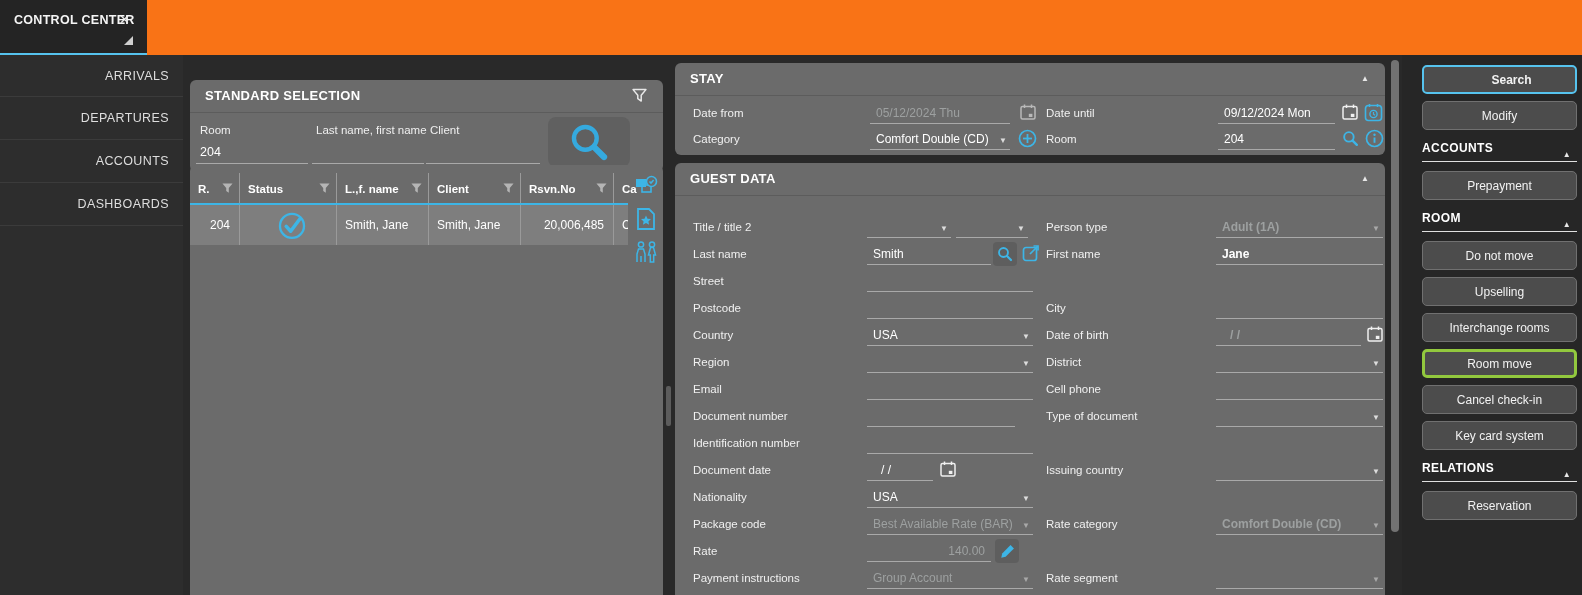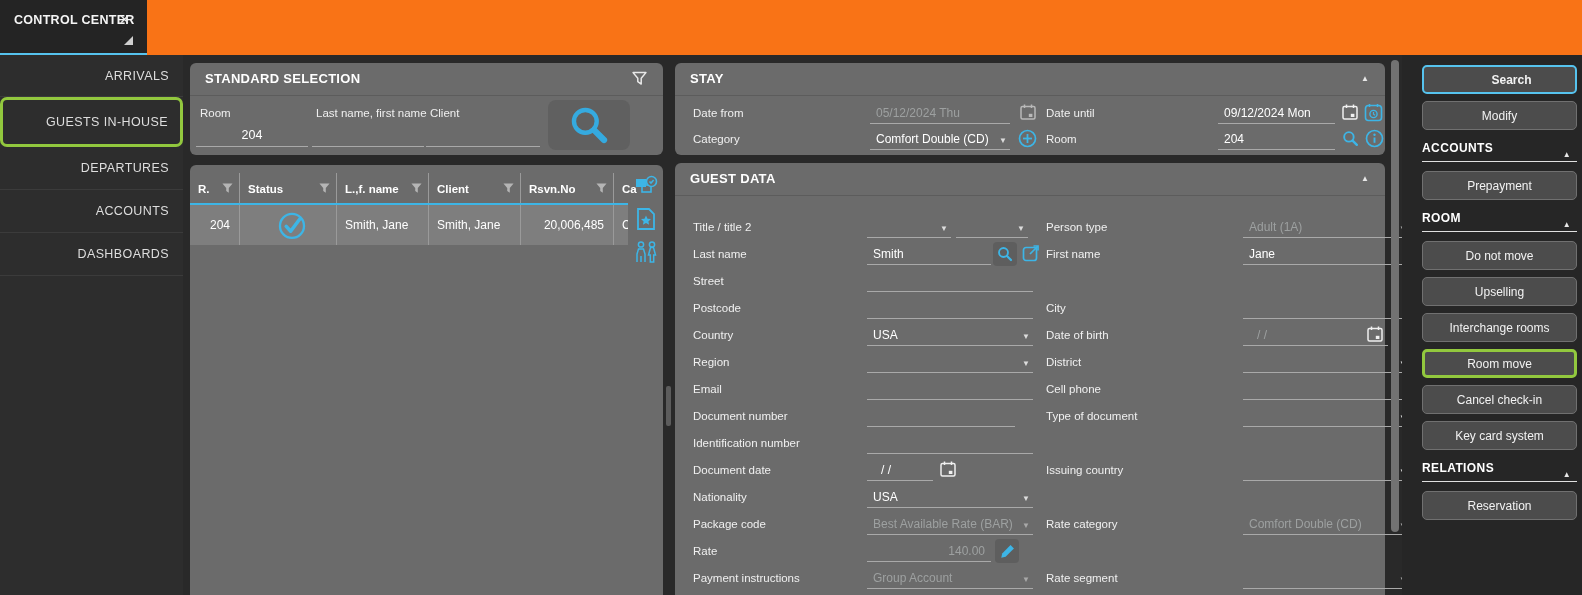--- a/index.html
+++ b/index.html
@@ -24,21 +24,21 @@
   .nav-item.first { height:42px; line-height:42px; }
   .nav-item.active { height:50px; line-height:44px; border:3px solid #92c83e; border-radius:7px; padding-right:12px; }
 
   
   .panel { position:absolute; background:#6b6b6b; border-radius:6px; }
   .panel-title { position:absolute; left:15px; top:8px; color:#fff; font-size:13px; font-weight:bold; letter-spacing:.3px; }
   .panel-sep { position:absolute; left:0; right:0; top:32px; height:1px; background:#5c5c5c; }
   .collapse { position:absolute; right:16px; top:11px; font-size:8px; color:#e8e8e8; }
 
   
-  #std-sel { left:190px; top:63px; width:473px; height:92px;text-align:center; }
+  #std-sel { left:190px; top:80px; width:473px; height:92px; }
   #std-sel .flabel { position:absolute; top:44px; font-size:11.5px; color:#efefef; }
   #std-sel .fval   { position:absolute; top:63px; font-size:12.5px; color:#fff; height:21px;
                      border-bottom:1px solid #a9a9a9; padding:2px 4px 0 4px; }
   #search-tile { position:absolute; left:358px; top:37px; width:82px; height:50px; background:#606060;
                  border-radius:8px; display:flex; align-items:center; justify-content:center; cursor:pointer; }
 
   
   #grid-panel { left:190px; top:165px; width:473px; height:430px; border-bottom-left-radius:0; border-bottom-right-radius:0; }
   #grid { position:absolute; left:0; top:8px; width:438px; }
   .hrow { display:flex; height:32px; border-bottom:2px solid #3db5e6; }
@@ -59,21 +59,21 @@
   .frow { position:relative; height:27px; }
   .srow { position:relative; height:26px; }
   .lbl1 { position:absolute; left:18px; top:6px; font-size:11.5px; color:#f0f0f0; white-space:nowrap; }
   .lbl2 { position:absolute; left:371px; top:6px; font-size:11.5px; color:#f0f0f0; white-space:nowrap; }
   .uf { position:absolute; top:2px; height:21px; border-bottom:1px solid #a9a9a9; font-size:12px;
         color:#fff; padding:3px 4px 0 6px; white-space:nowrap; overflow:hidden; }
   .f1 { left:192px; width:166px; }
   .f1.short { width:124px; } .f1.med { width:148px; } .f1.date { width:66px; padding-left:14px; }
   .f1.rate { width:124px; text-align:right; padding-right:6px; }
   .f1.half1 { width:84px; } .f1h2 { left:281px; width:72px; }
-  .f2 { left:568px; width:167px; }
+  .f2 { left:541px; width:167px;font-weight:bold; }
   .f2.dob { width:145px; padding-left:14px; }
   .s1 { left:195px; width:140px; } .s2 { left:543px; width:117px; }
   .arrow { position:absolute; right:3px; top:7px; font-size:8px; color:#dcdcdc; }
   .disabled { color:#9da0a0; }
   .arrow.dim { color:#a8a8a8; }
   .itile { position:absolute; top:0px; width:24px; height:24px; background:#5e5e5e; border-radius:4px;
            display:flex; align-items:center; justify-content:center; cursor:pointer; }
   .iplain { position:absolute; top:2px; cursor:pointer; }
 
   
@@ -101,21 +101,20 @@
   <div id="tab">
     <span class="tab-title">CONTROL CENTER</span>
     <span class="tab-close">✕</span>
     <span class="tab-corner"></span>
   </div>
   <div id="tab-underline"></div>
 </div>
 
 <div id="left-nav">
   <div class="nav-item first">ARRIVALS</div>
-  <div class="nav-item active">GUESTS IN-HOUSE</div>
   <div class="nav-item">DEPARTURES</div>
   <div class="nav-item">ACCOUNTS</div>
   <div class="nav-item">DASHBOARDS</div>
 </div>
 
 <div id="std-sel" class="panel">
   <span class="panel-title">STANDARD SELECTION</span>
   <span class="abs" style="right:16px;top:8px;">
     <svg width="15" height="15" viewBox="0 0 14 14">
         <path d="M1 1.5h12L8.6 6.8v5.4L5.4 10V6.8z" fill="none" stroke="#e8e8e8" stroke-width="1.4" stroke-linejoin="round"></path>

